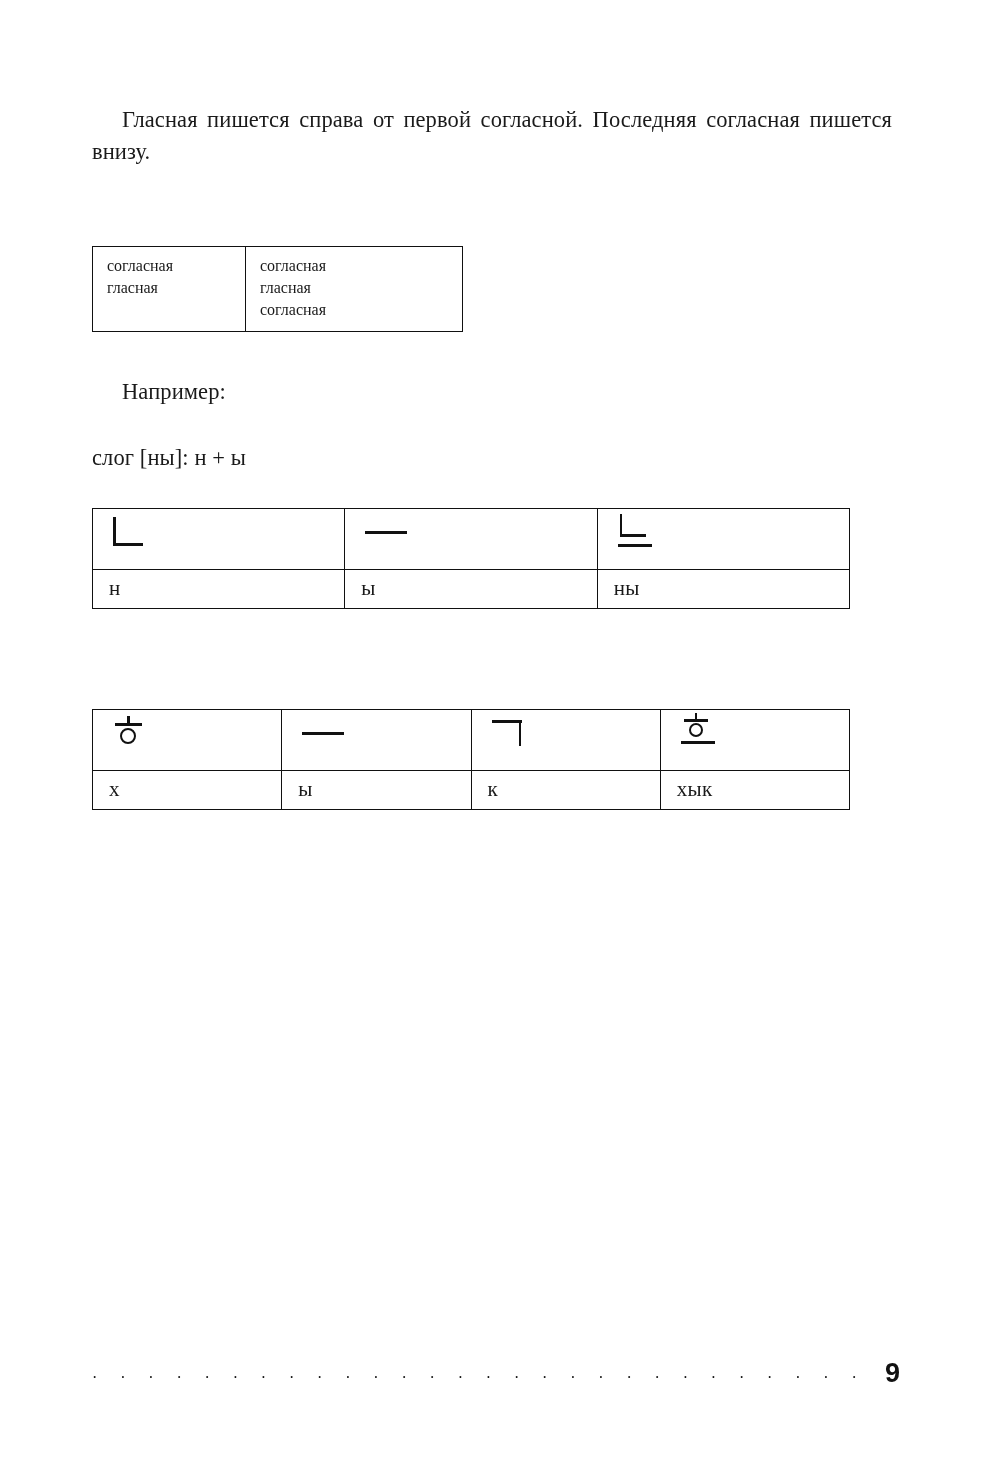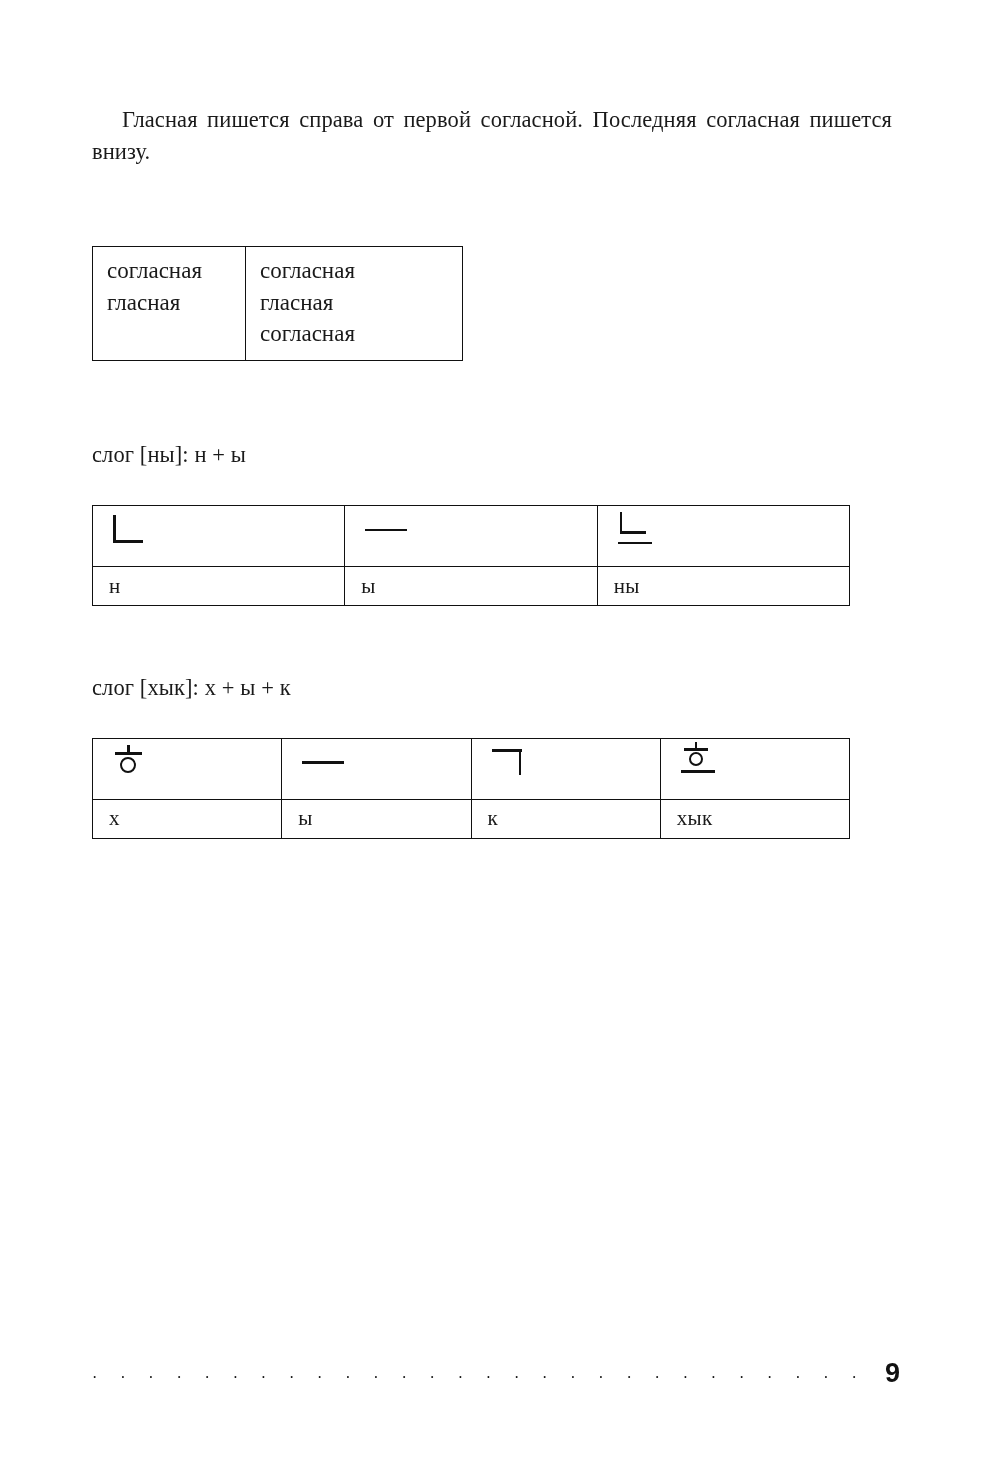--- a/index.html
+++ b/index.html
@@ -43,21 +43,21 @@
     text-indent: 30px;
   }
   .gap-small { height: 22px; }
   .gap-med { height: 34px; }
   .gap-large { height: 44px; }
 
   
   table.schema {
     border-collapse: collapse;
     margin: 0;
-    font-size: 23px;
+    font-size: 16px;
     font-family: "Liberation Serif", serif;
   }
   table.schema td {
     border: 1.6px solid #111;
     vertical-align: top;
     padding: 8px 14px 10px 14px;
     line-height: 1.38;
     white-space: nowrap;
   }
   table.schema td.left {
@@ -202,20 +202,21 @@
           <div>согласная</div>
           <div>гласная</div>
           <div>согласная</div>
         </td>
       </tr>
     </tbody>
       </table>
 
     <div class="gap-large"></div>
 
+    <p class="para indent">Например:</p>
 
     <div class="gap-med"></div>
 
     <p class="para">слог [ны]: н + ы</p>
 
     <div class="gap-med"></div>
 
     <table class="syl">
       <tbody>
           <tr>
@@ -239,21 +240,20 @@
         <td class="label">н</td>
         <td class="label">ы</td>
         <td class="label">ны</td>
       </tr>
     </tbody>
       </table>
 
     <div class="gap-large"></div>
     <div class="gap-small"></div>
 
-    <p class="para">слог [хык]: х + ы + к</p>
 
     <div class="gap-med"></div>
 
     <table class="syl">
       <tbody>
           <tr>
         <td class="glyph">
           <span class="glyph-box">
             <span class="st h-top"></span><span class="st h-bar"></span><span class="h-circ"></span>
           </span>

